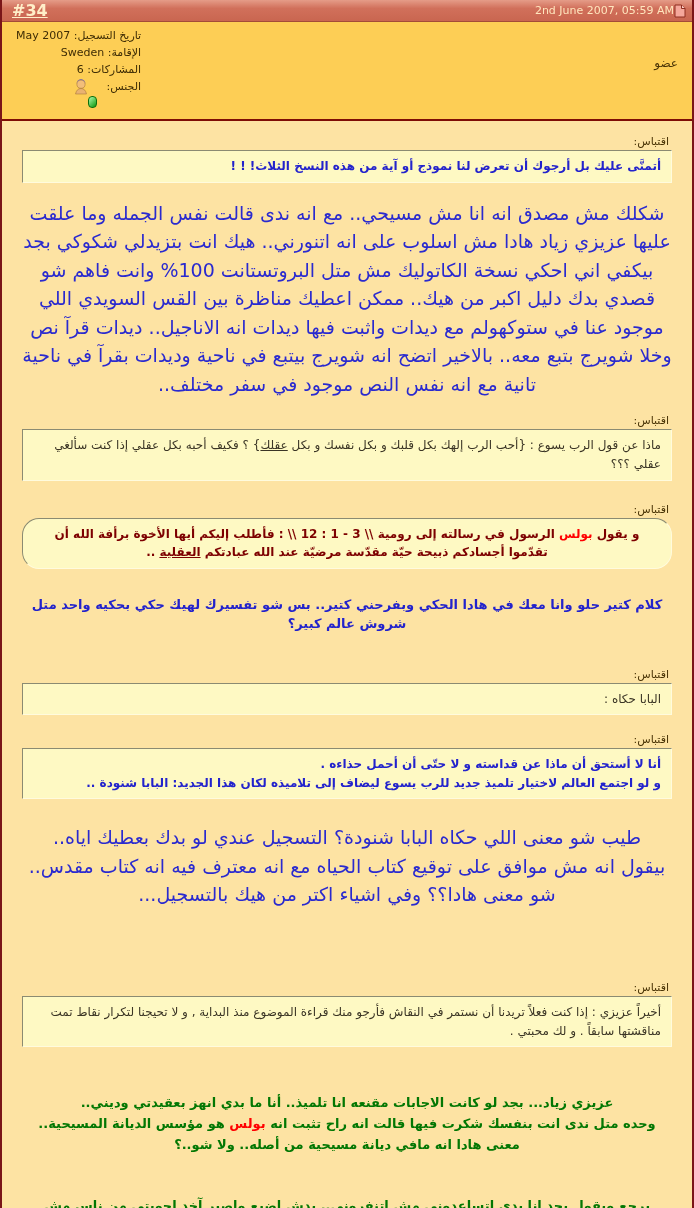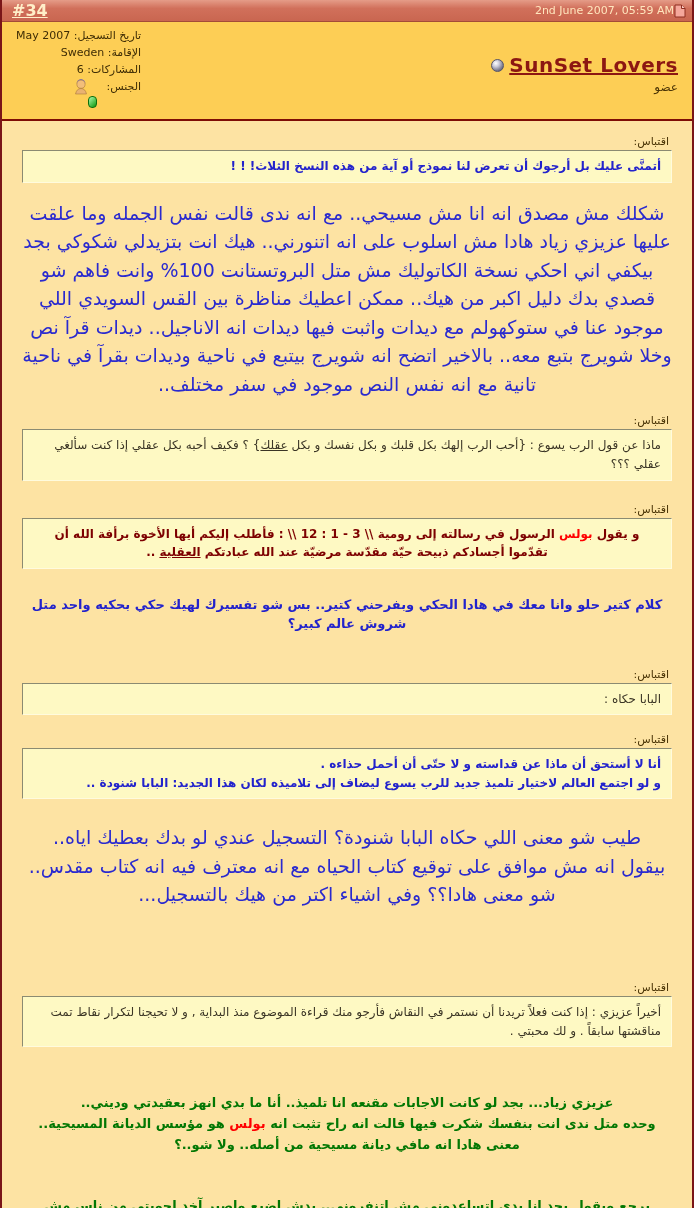--- a/index.html
+++ b/index.html
@@ -74,21 +74,21 @@
   .q-label { font-size:11px; color:#4A3406; margin:0 3px 2px 0; }
   .q-box {
     background:#fef9c3;
     border:1px solid;
     border-color:#8B8B72 #FFFBDD #FFFBDD #8B8B72;
     padding:6px 10px;
     font-size:12px; line-height:1.55;
     color:#3B3525; text-align:right;
   }
   .q-blue  { color:#2323CC; font-weight:bold; }
-  .q-darkred { color:#7D0000; font-weight:bold; text-align:center; }
+  .q-darkred { color:#7D0000; font-weight:bold; text-align:center;border-radius:17px; }
   .red-name { color:#FF0000; }
   .u { text-decoration:underline; }
   .ltr-num { direction:ltr; unicode-bidi:embed; }
 
   .t-blue-lg { color:#2A2ACF; font-size:19px; line-height:1.5; text-align:center; }
   .t-blue-sm { color:#2323CC; font-size:13px; font-weight:bold; text-align:center; line-height:1.5; }
   .t-green   { color:#037703; font-size:13px; font-weight:bold; text-align:center; line-height:1.6; }
 
   .mb16 { margin-bottom:16px; }  .mb18 { margin-bottom:18px; }
   .mb22 { margin-bottom:22px; }  .mb24 { margin-bottom:24px; }
@@ -107,24 +107,20 @@
       <span class="post-date">2nd June 2007, 05:59 AM</span>
       <svg class="page-icon" viewBox="0 0 12 14">
         <path d="M1 1h6.5L11 4.5V13H1z" fill="#F5A79B" stroke="#8E2F20" stroke-width="1"></path>
         <path d="M7.5 1v3.5H11" fill="#FBD0C8" stroke="#8E2F20" stroke-width="1"></path>
       </svg>
     </span>
   </div>
 
   <div class="userheader">
     <div class="userid">
-      <div class="uname-row">
-        <a class="username">SunSet  Lovers</a>
-        <span class="sphere-icon"></span>
-      </div>
       <div class="member-title">عضو</div>
     </div>
 
     <div class="userinfo">
       <div class="line"><span>تاريخ التسجيل:</span> <span>May 2007</span></div>
       <div class="line"><span>الإقامة:</span> <span>Sweden</span></div>
       <div class="line"><span>المشاركات:</span> <span>6</span></div>
       <div class="line gender-line">
         <span>الجنس:</span>
         <svg class="avatar-icon" viewBox="0 0 16 17">

